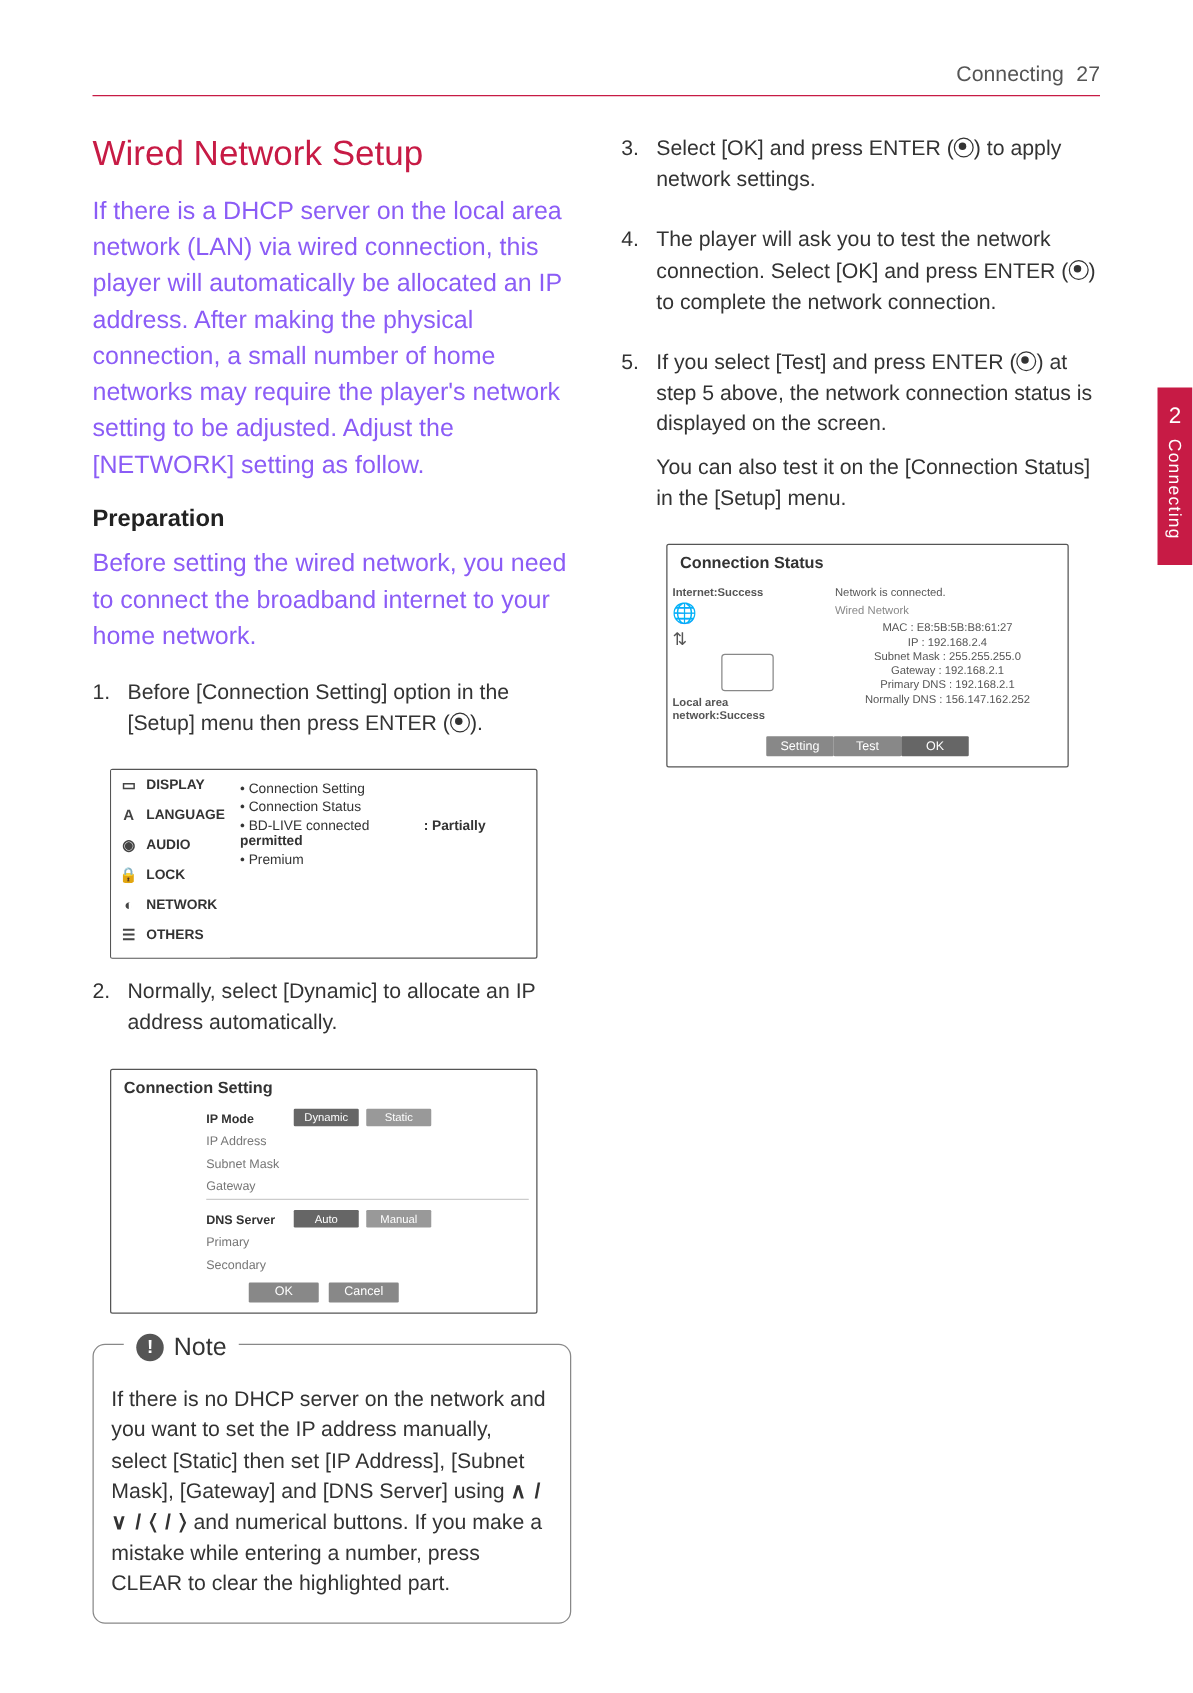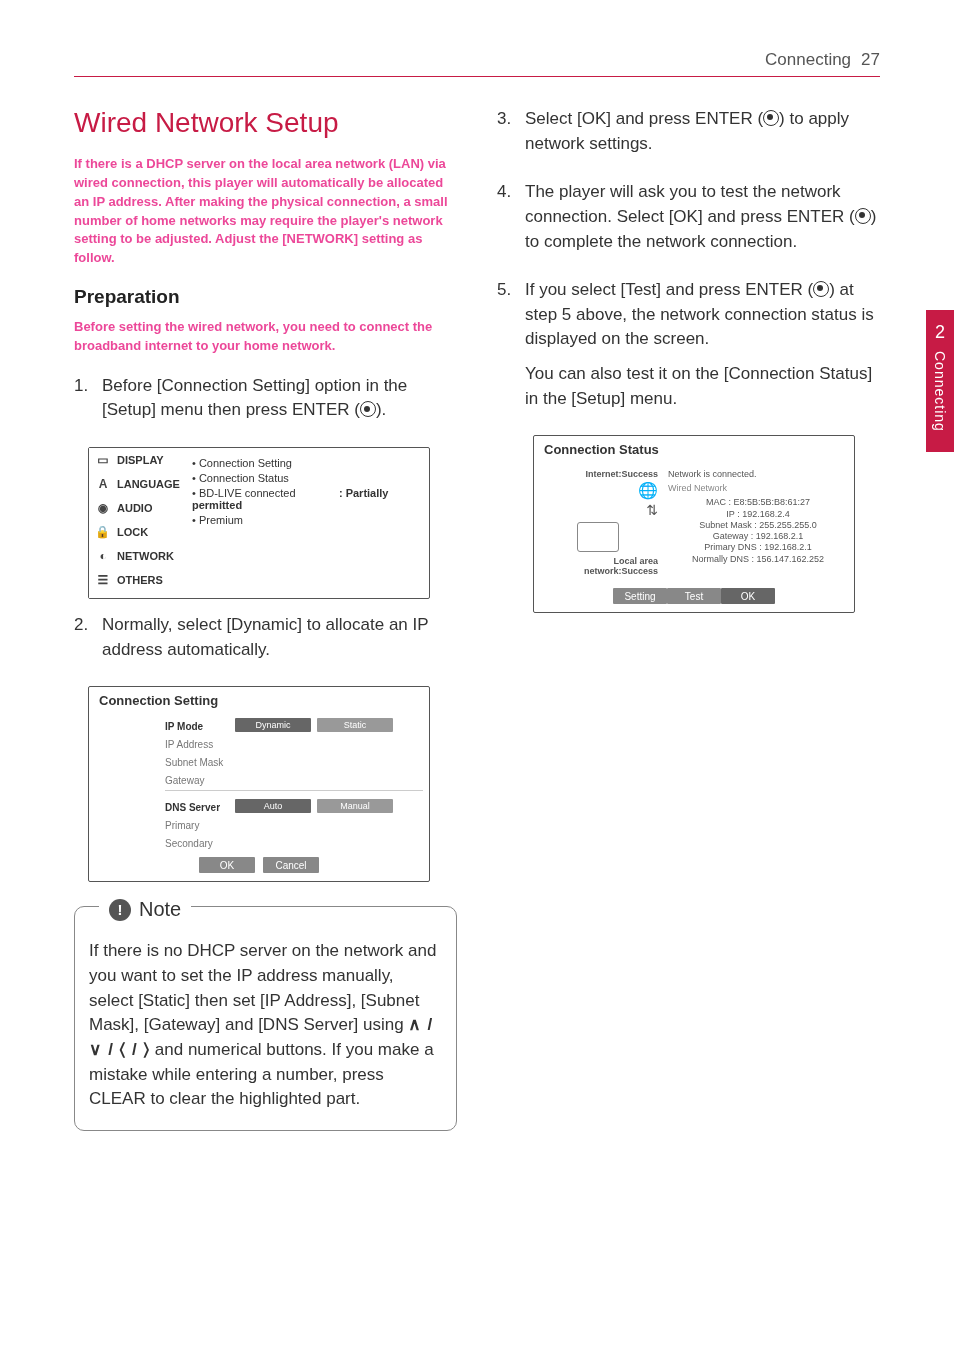--- a/index.html
+++ b/index.html
@@ -3,21 +3,21 @@
 <meta charset="utf-8">
 <style>
   html,body{margin:0;padding:0;background:#fff;color:#222;font-family:"Helvetica Neue",Arial,sans-serif;font-weight:300}
   .page{width:954px;height:1354px;box-sizing:border-box;padding:50px 74px 0 74px;position:relative}
   .hdr{display:flex;justify-content:flex-end;align-items:baseline;border-bottom:1px solid #c71b45;padding-bottom:6px;margin-bottom:30px;font-size:17px;color:#555}
   .hdr .sec{font-weight:500;margin-right:10px}
   .hdr .pg{font-weight:300}
   .cols{display:flex;gap:40px}
   .col{flex:1;min-width:0}
   h1.title{color:#c71b45;font-size:28px;font-weight:500;margin:0 0 16px 0}
-  p.body{font-size:13px;line-height:1.45;margin:0 0 18px 0;color:#ec4899;font-weight:700}
+  p.body{font-size:20px;line-height:1.45;margin:0 0 18px 0;color:#8b5cf6;font-weight:400}
   h3.sub{font-size:19px;font-weight:600;margin:10px 0 10px 0;color:#222}
   .ol{margin:0 0 12px 0;padding:0}
   .li{display:flex;font-size:17px;line-height:1.45;margin:0 0 14px 0;color:#333;font-weight:300}
   .li .n{width:28px;flex:none}
   .li .t{flex:1}
   .li .t p{margin:0 0 10px 0}
   .enter-icon{display:inline-block;width:14px;height:14px;border:1.3px solid #333;border-radius:50%;position:relative;vertical-align:-2px}
   .enter-icon::after{content:"";position:absolute;left:3.2px;top:3.2px;width:6px;height:6px;background:#333;border-radius:50%}
   .arrows{font-weight:700;letter-spacing:1px}
   
@@ -31,34 +31,34 @@
   .s1-main div{margin:3px 0}
   .s1-main .lbl{display:inline-block;width:140px}
   .s1-main .val{color:#333;font-weight:700}
   .shot2{width:340px}
   .s2-title{font-weight:700;font-size:13px;padding:6px 10px}
   .s2-body{display:flex;padding:0 0 4px 0}
   .s2-left{width:70px}
   .s2-mid{flex:1;font-size:10px;color:#777;padding:0 6px}
   .s2-mid .row{display:flex;align-items:flex-end;height:18px}
   .s2-mid .row .k{width:70px}
-  .s2-mid .row .b{width:76px;height:14px;background:#999;color:#fff;font-size:9px;display:flex;align-items:center;justify-content:center;margin-right:6px;border-radius:1px}
+  .s2-mid .row .b{width:52px;height:14px;background:#999;color:#fff;font-size:9px;display:flex;align-items:center;justify-content:center;margin-right:6px;border-radius:1px}
   .s2-mid .row .b.sel{background:#666}
   .s2-mid hr{border:none;border-top:1px solid #ccc;margin:4px 0}
   .s2-foot{display:flex;justify-content:center;gap:8px;padding:4px 0 8px 0}
   .s2-foot .b{width:56px;height:16px;background:#888;color:#fff;font-size:10px;display:flex;align-items:center;justify-content:center;border-radius:1px}
   
   .note{border:1px solid #888;border-radius:10px;padding:32px 14px 18px 14px;margin:24px 0 0 0;position:relative;font-size:17px;line-height:1.45;color:#333;font-weight:300}
   .note-tab{position:absolute;left:24px;top:-12px;background:#fff;padding:0 10px;display:flex;align-items:center;gap:8px;font-size:20px;color:#333}
   .note-tab .ic{width:22px;height:22px;background:#555;border-radius:50%;color:#fff;display:flex;align-items:center;justify-content:center;font-weight:700;font-size:15px}
   
   .shot3{width:320px;margin:8px 0 0 36px}
   .s3-title{font-weight:700;font-size:13px;padding:6px 10px}
   .s3-body{display:flex;font-size:9px;color:#555}
-  .s3-l{width:120px;text-align:right;padding:4px 4px}
+  .s3-l{width:120px;text-align:left;padding:4px 4px}
   .s3-l .status{font-weight:700;font-size:9px;margin:2px 0}
   .s3-l .dev{width:40px;height:28px;margin:4px auto;border:1px solid #888;border-radius:3px;position:relative}
   .s3-r{flex:1;padding:4px 6px;text-align:center}
   .s3-r .msg{text-align:left;margin:2px 0 4px 0}
   .s3-r .ln{line-height:1.25}
   .s3-foot{display:flex;justify-content:center;gap:0;padding:6px 0 8px 0}
   .s3-foot .b{width:54px;height:16px;background:#888;color:#fff;font-size:10px;display:flex;align-items:center;justify-content:center;border-radius:1px}
   .s3-foot .b.ok{background:#666}
   
   .side-tab{position:absolute;right:0;top:310px;width:28px;background:#c71b45;color:#fff;text-align:center;padding:12px 0 20px 0}

